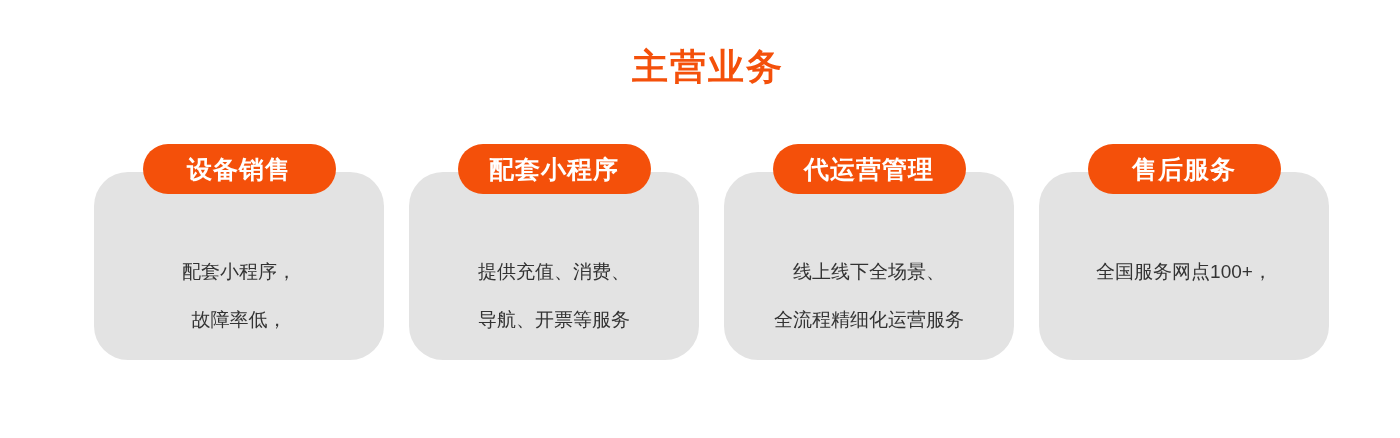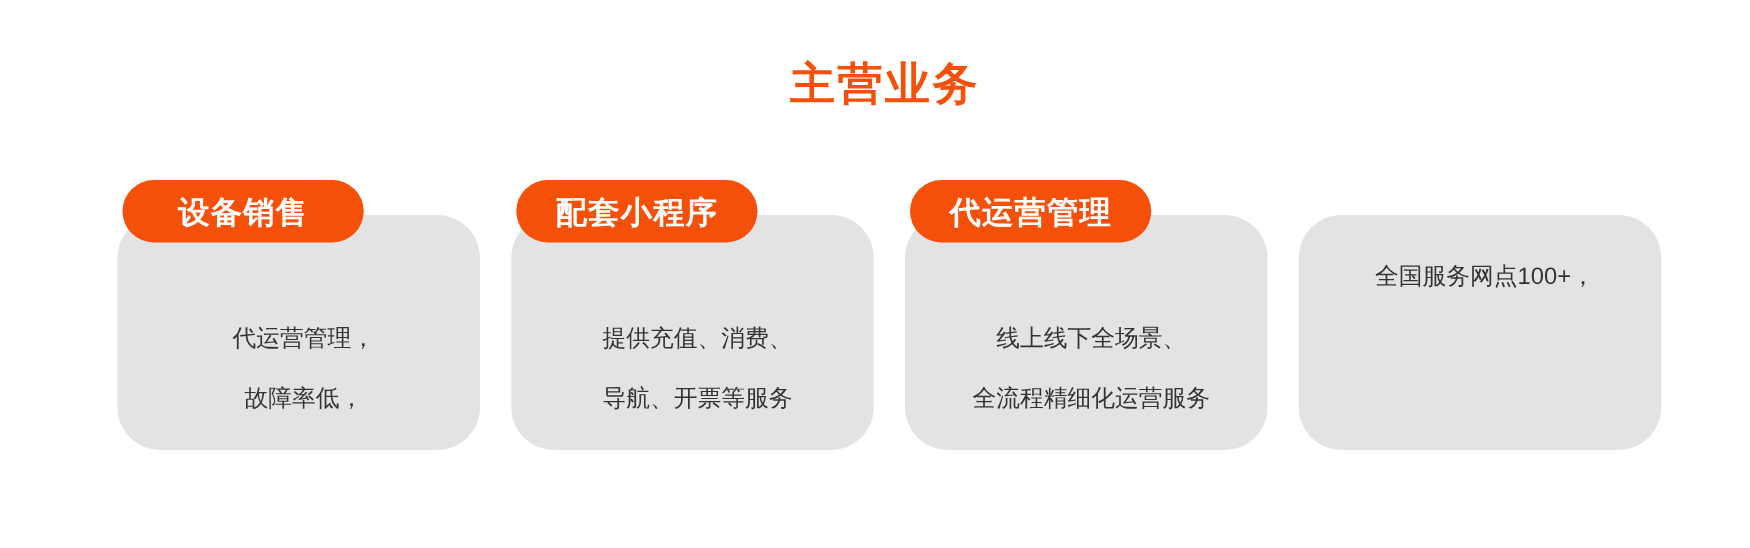--- a/index.html
+++ b/index.html
@@ -51,21 +51,21 @@
     justify-content: space-between;
     align-items: flex-start;
   }
 
   .card {
     position: relative;
     width: 290px;
     height: 220px;
     display: flex;
     flex-direction: column;
-    align-items: flex-start;
+    align-items: center;
   }
 
   
   .card-panel {
     position: absolute;
     top: 32px;
     left: 0;
     width: 290px;
     height: 188px;
     background: #e3e3e3;
@@ -112,21 +112,21 @@
 <div class="page">
 
   <div class="section-title">主营业务</div>
 
   <div class="cards-row">
 
     <div class="card">
       <div class="card-panel"></div>
       <div class="card-badge">设备销售</div>
       <div class="card-body">
-        <span class="card-body-line">代运营管理，</span>
+        <span class="card-body-line">配套小程序，</span>
         <span class="card-body-line">故障率低，</span>
       </div>
     </div>
 
     <div class="card">
       <div class="card-panel"></div>
       <div class="card-badge">配套小程序</div>
       <div class="card-body">
         <span class="card-body-line">提供充值、消费、</span>
         <span class="card-body-line">导航、开票等服务</span>
@@ -137,19 +137,20 @@
       <div class="card-panel"></div>
       <div class="card-badge">代运营管理</div>
       <div class="card-body">
         <span class="card-body-line">线上线下全场景、</span>
         <span class="card-body-line">全流程精细化运营服务</span>
       </div>
     </div>
 
     <div class="card">
       <div class="card-panel"></div>
+      <div class="card-badge">售后服务</div>
       <div class="card-body">
         <span class="card-body-line">全国服务网点100+，</span>
       </div>
     </div>
 
   </div>
 </div>
 
 </body></html>

